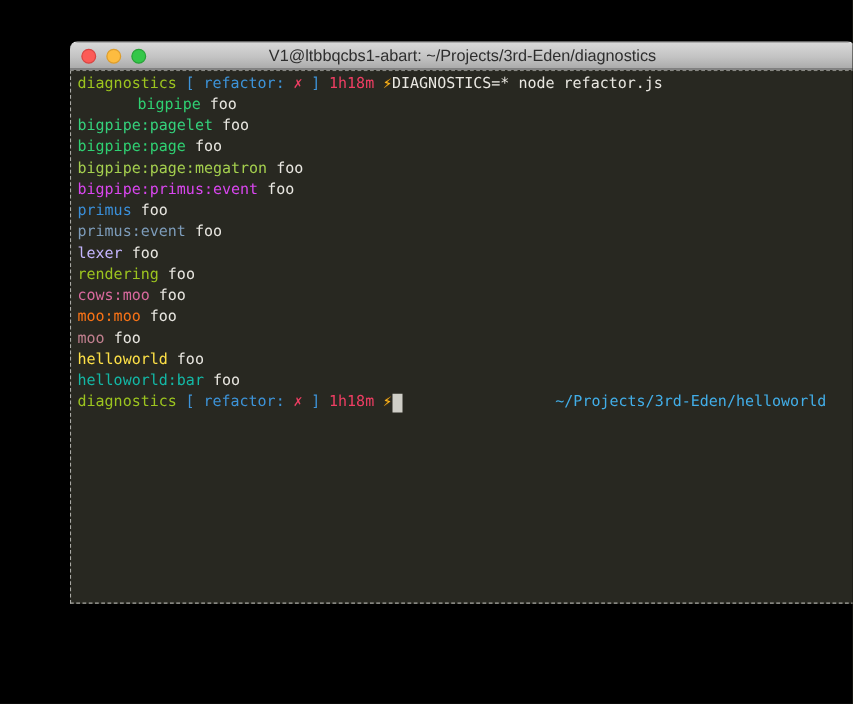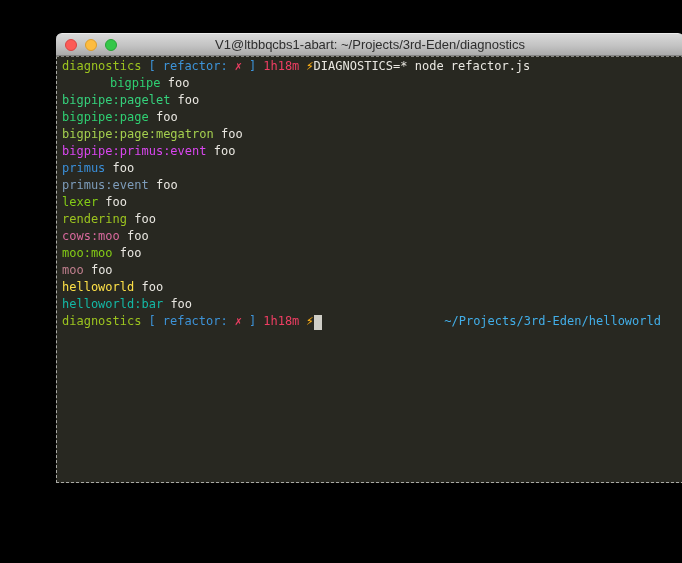--- a/index.html
+++ b/index.html
@@ -87,24 +87,24 @@
     <div class="line"><span class="c-project sp">diagnostics</span><span class="c-blue sp">[</span><span class="c-blue sp">refactor:</span><span class="c-pink sp">✗</span><span class="c-blue sp">]</span><span class="c-pink sp">1h18m</span><span class="c-bolt">⚡</span><span class="c-white">DIAGNOSTICS=* node refactor.js</span></div>
 
     <div id="log-lines">
         <div class="line"><span style="color: rgb(47, 208, 114); padding-left: 48px;">bigpipe</span><span class="c-white"> foo</span></div>
         <div class="line"><span style="color: rgb(53, 209, 124); text-align: center;">bigpipe:pagelet</span><span class="c-white"> foo</span></div>
         <div class="line"><span style="color: rgb(47, 208, 114);">bigpipe:page</span><span class="c-white"> foo</span></div>
         <div class="line"><span style="color: rgb(164, 207, 78);">bigpipe:page:megatron</span><span class="c-white"> foo</span></div>
         <div class="line"><span style="color: #d946ef;">bigpipe:primus:event</span><span class="c-white"> foo</span></div>
         <div class="line"><span style="color: rgb(58, 143, 217);">primus</span><span class="c-white"> foo</span></div>
         <div class="line"><span style="color: rgb(125, 156, 186);">primus:event</span><span class="c-white"> foo</span></div>
-        <div class="line"><span style="color: #84cc16;">lexer</span><span class="c-white"> foo</span></div>
+        <div class="line"><span style="color: #c4b5fd;">lexer</span><span class="c-white"> foo</span></div>
         <div class="line"><span style="color: rgb(156, 196, 31);">rendering</span><span class="c-white"> foo</span></div>
         <div class="line"><span style="color: rgb(217, 105, 158);">cows:moo</span><span class="c-white"> foo</span></div>
-        <div class="line"><span style="color: #84cc16;">moo:moo</span><span class="c-white"> foo</span></div>
+        <div class="line"><span style="color: #f97316;">moo:moo</span><span class="c-white"> foo</span></div>
         <div class="line"><span style="color: rgb(192, 127, 142);">moo</span><span class="c-white"> foo</span></div>
         <div class="line"><span style="color: #fde047;">helloworld</span><span class="c-white"> foo</span></div>
         <div class="line"><span style="color: #14b8a6;">helloworld:bar</span><span class="c-white"> foo</span></div>
       </div>
 
     <div class="line"><span class="c-project sp">diagnostics</span><span class="c-blue sp">[</span><span class="c-blue sp">refactor:</span><span class="c-pink sp">✗</span><span class="c-blue sp">]</span><span class="c-pink sp">1h18m</span><span class="c-bolt">⚡</span><span class="cursor"></span><span class="c-path">~/Projects/3rd-Eden/helloworld</span></div>
 
   </div>
 </div>
 

